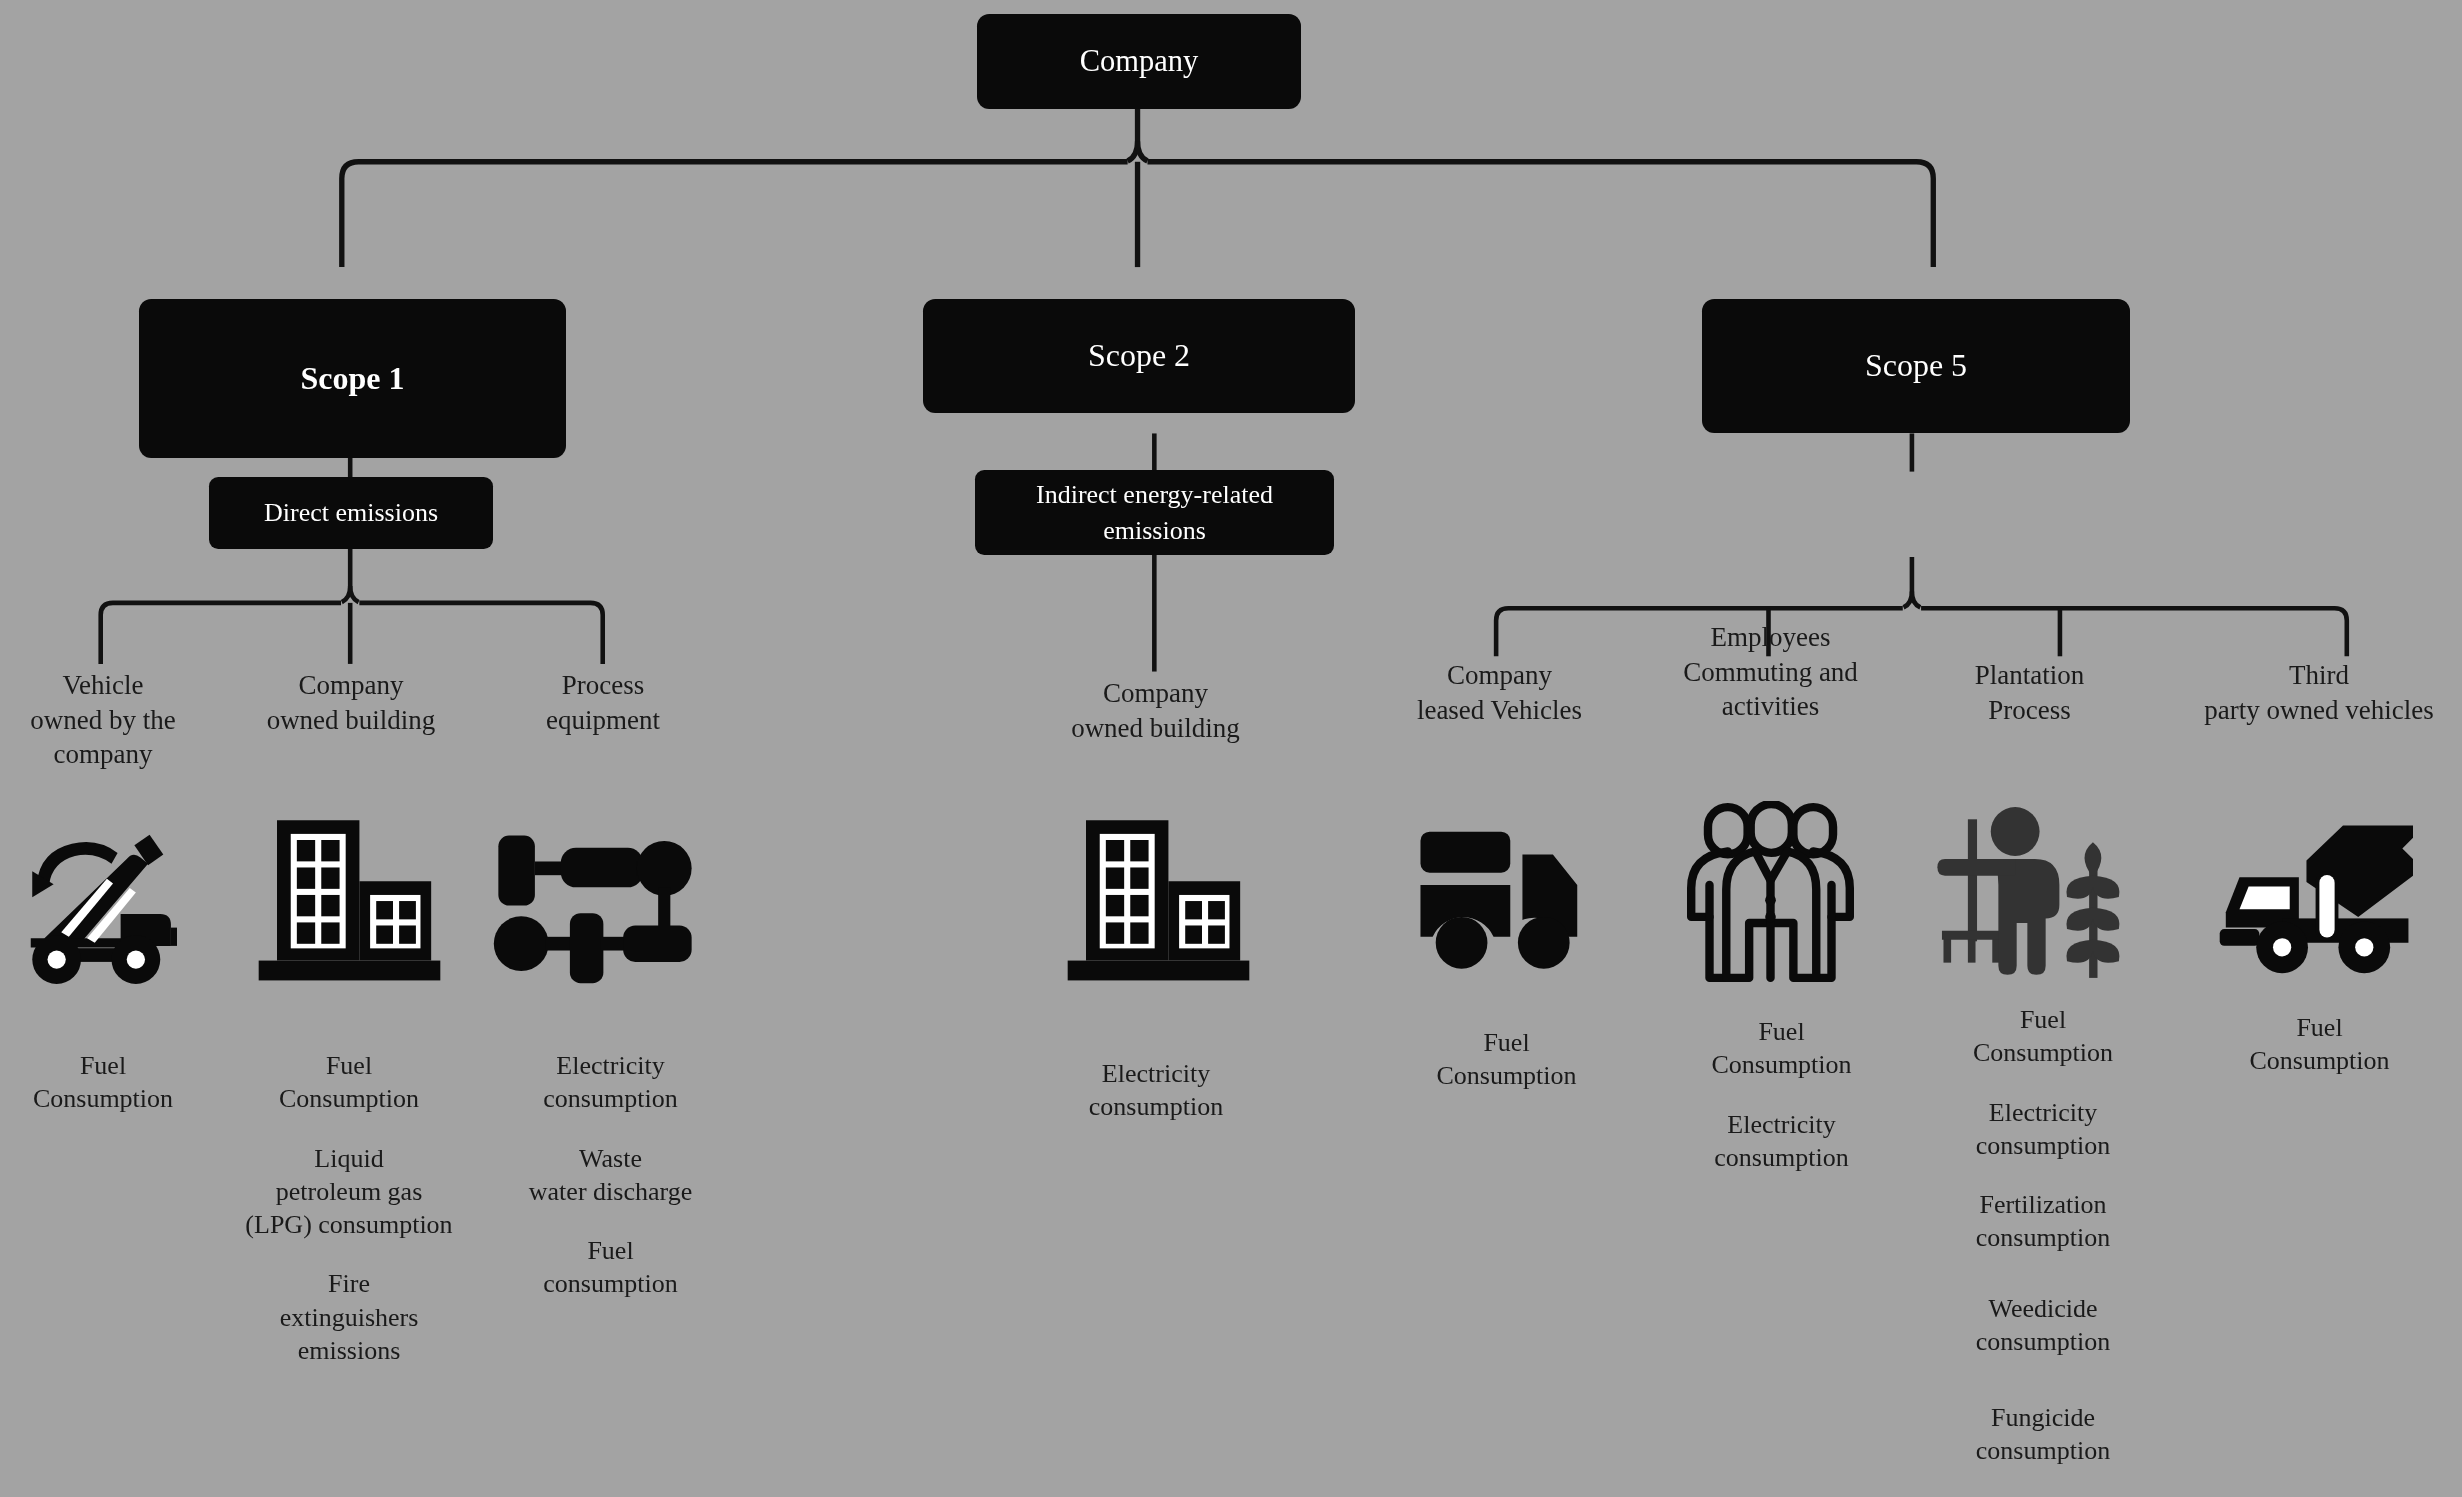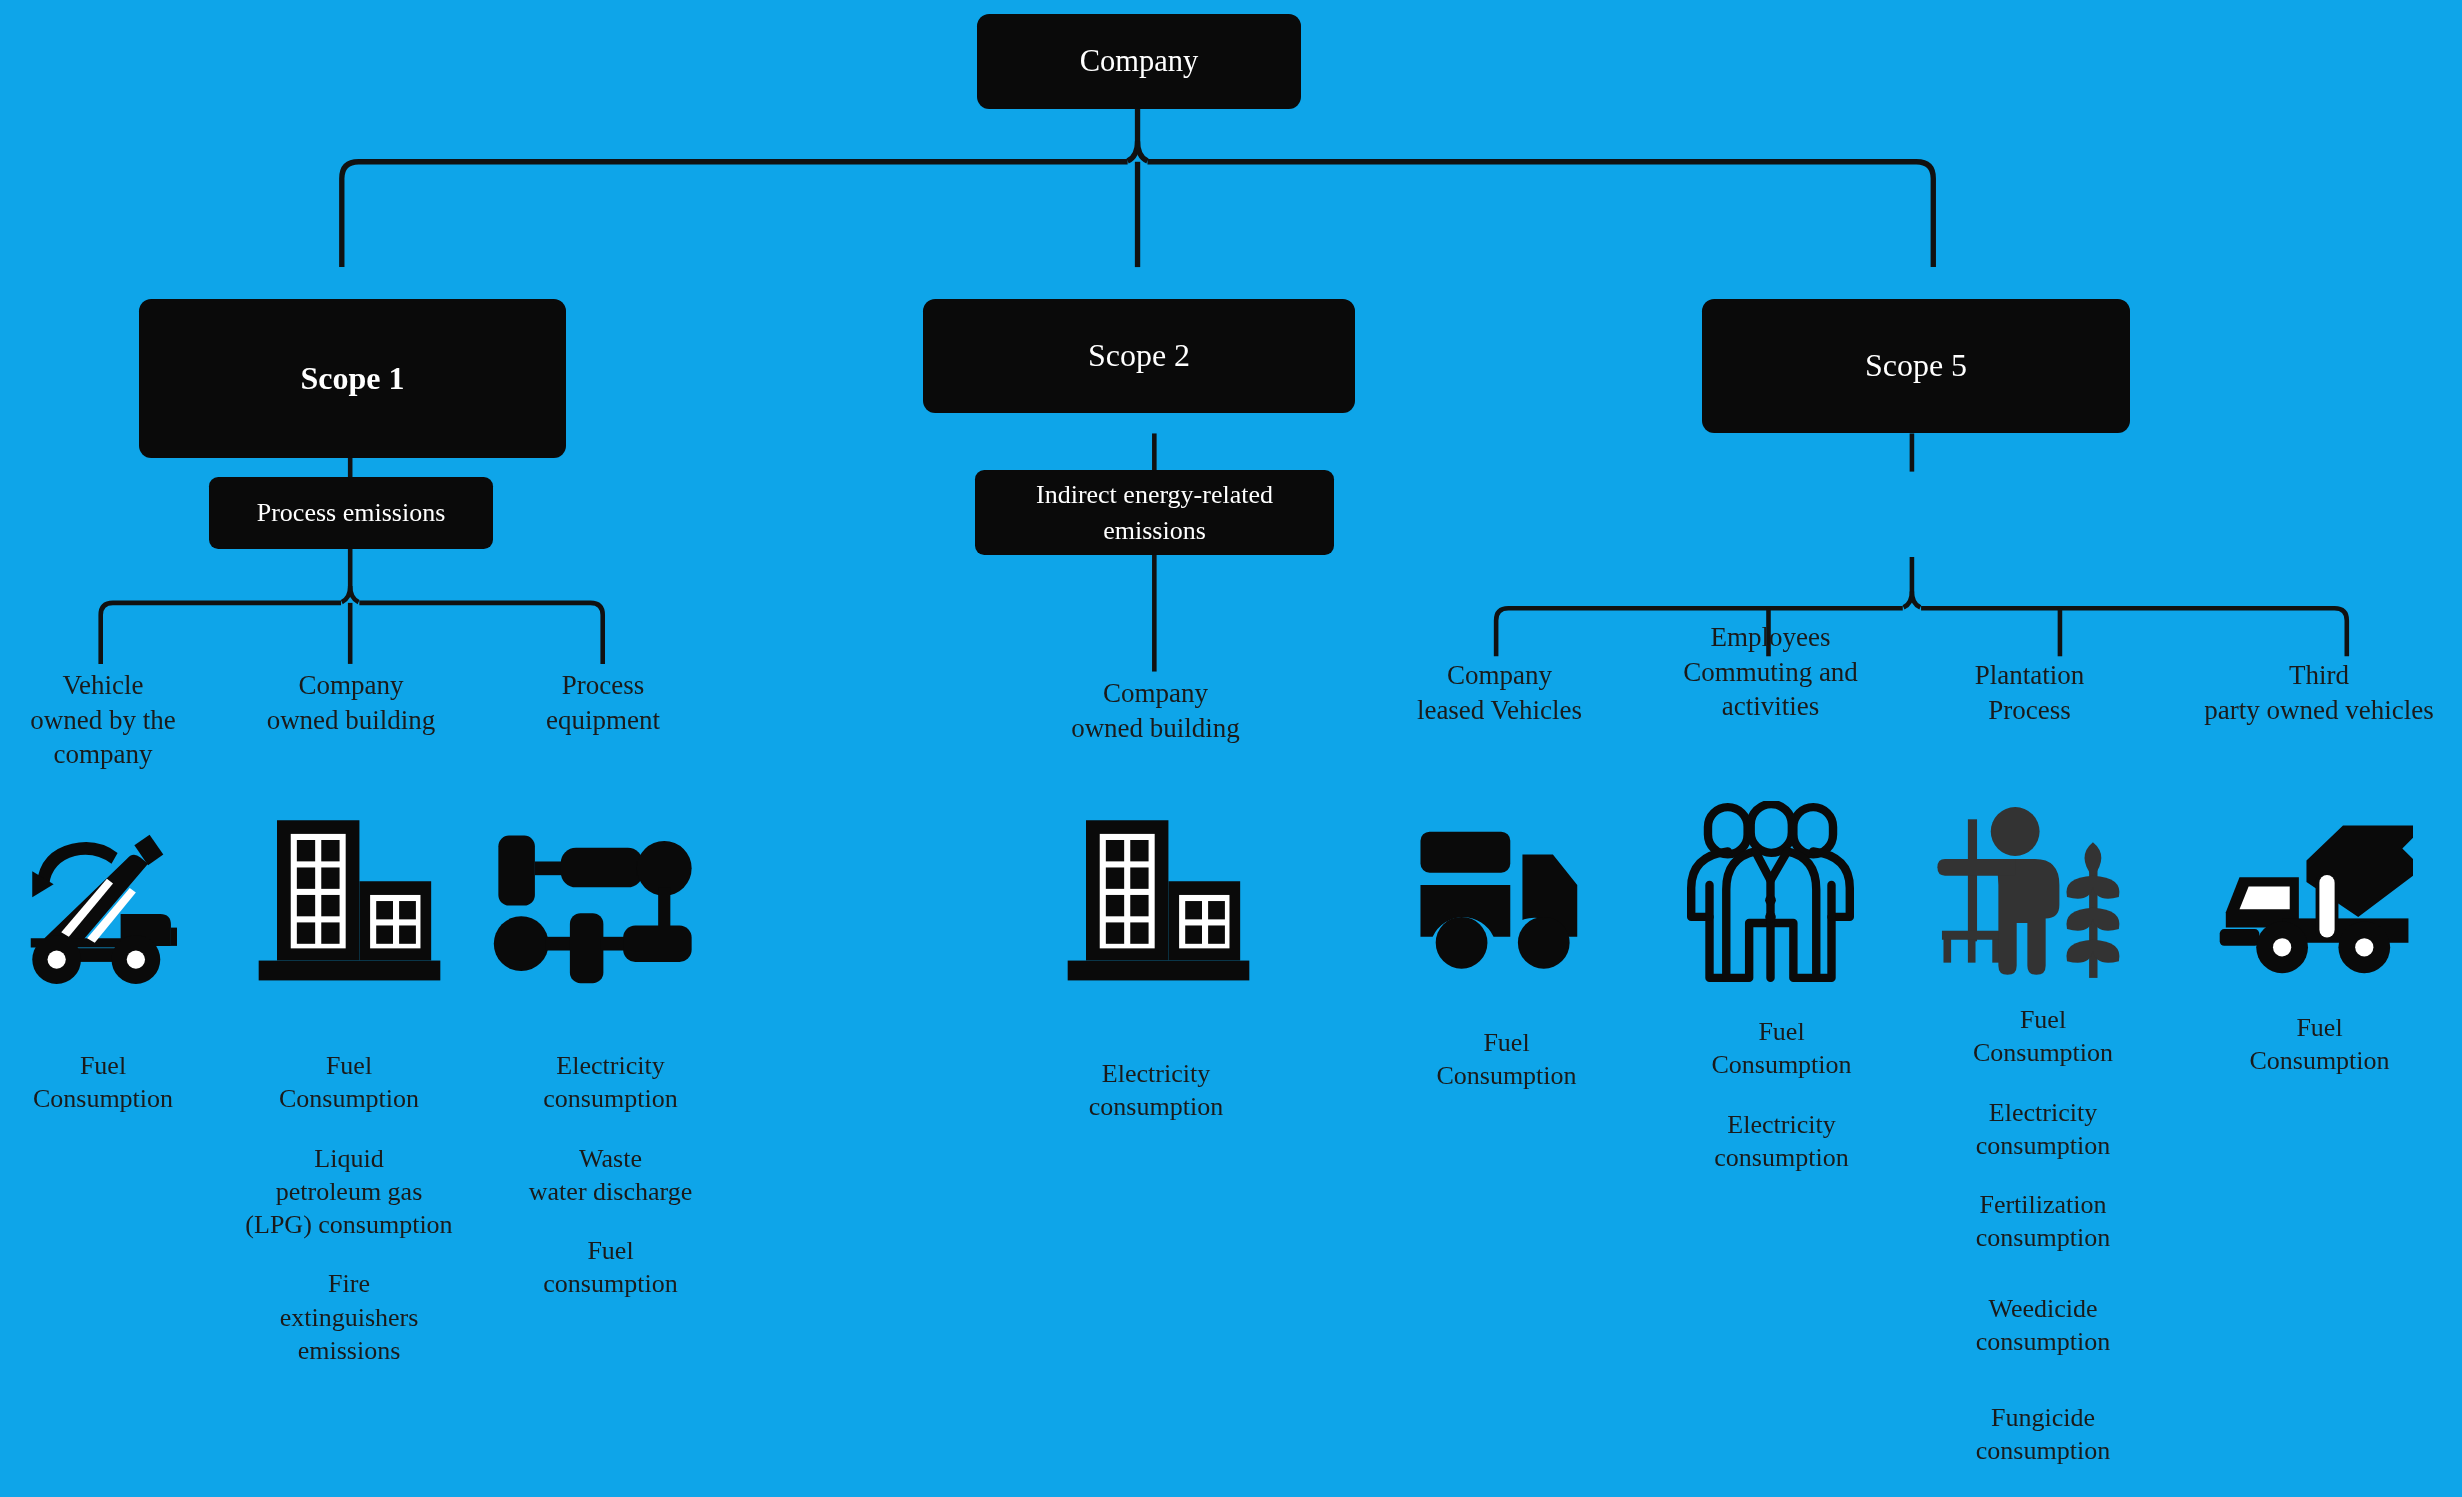--- a/index.html
+++ b/index.html
@@ -8,21 +8,21 @@
     background: #ffffff;
   }
   body {
     font-family: "Liberation Serif", "DejaVu Serif", serif;
     color: #1a1a1a;
   }
   #canvas {
     position: relative;
     width: 2462px;
     height: 1498px;
-    background: #0ea5e9;
+    background: #a3a3a3;
     overflow: hidden;
   }
   
   .node-box {
     position: absolute;
     background: #0a0a0a;
     color: #ffffff;
     border-radius: 12.2px;
     display: flex;
     align-items: center;
@@ -124,21 +124,21 @@
   </svg>
 
   <div class="node-box node-root" style="left:977px; top:13.7px; width:324px; height:95px;">
     <span>Company</span>
   </div>
 
   <div class="node-box node-scope" style="left:139px; top:299px; width:427px; height:159px;font-weight:bold;">
     <span>Scope 1</span>
   </div>
   <div class="node-box node-sub" style="left:209px; top:477px; width:284px; height:72px;">
-    <span class="ml">Process emissions</span>
+    <span class="ml">Direct emissions</span>
   </div>
 
   <div class="node-box node-scope" style="left:923px; top:299px; width:432px; height:114px;">
     <span>Scope 2</span>
   </div>
   <div class="node-box node-sub" style="left:975px; top:470px; width:359px; height:85px;">
     <span class="ml">Indirect energy-related<br>emissions</span>
   </div>
 
   <div class="node-box node-scope" style="left:1702px; top:299px; width:428px; height:134px;">

